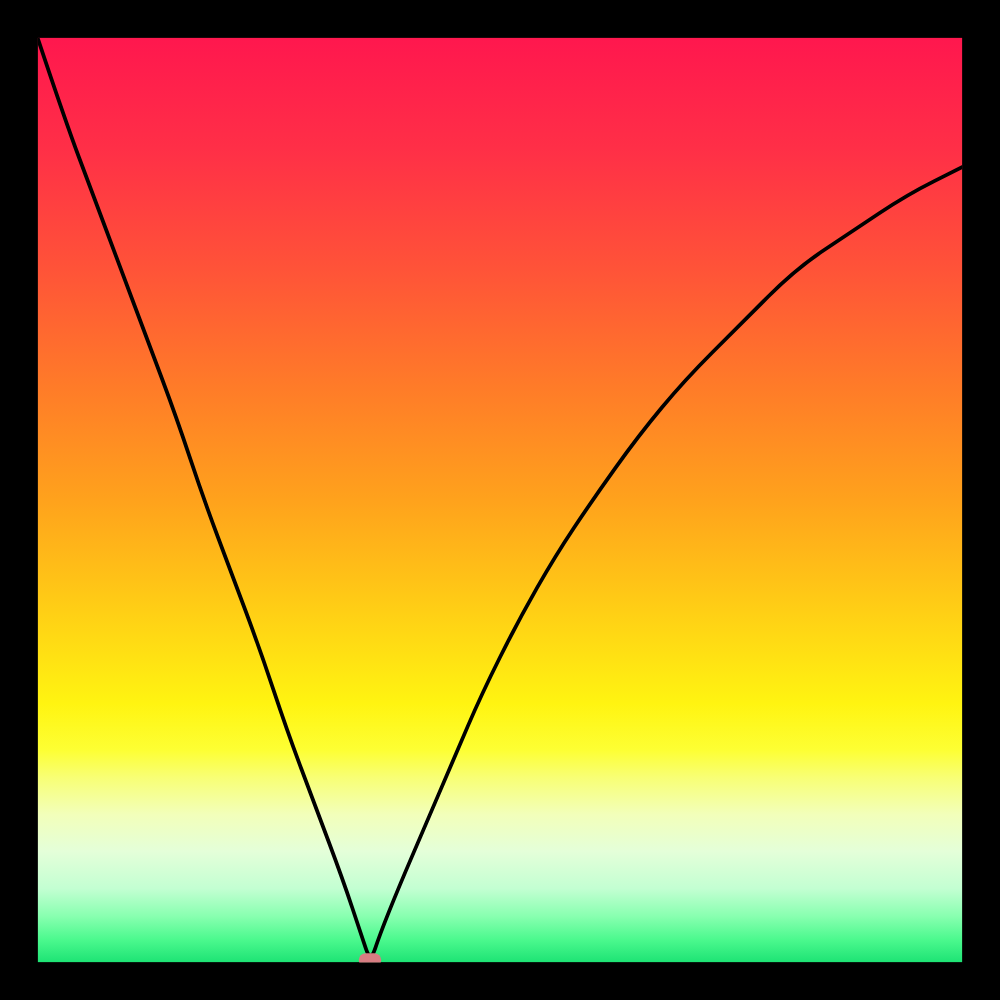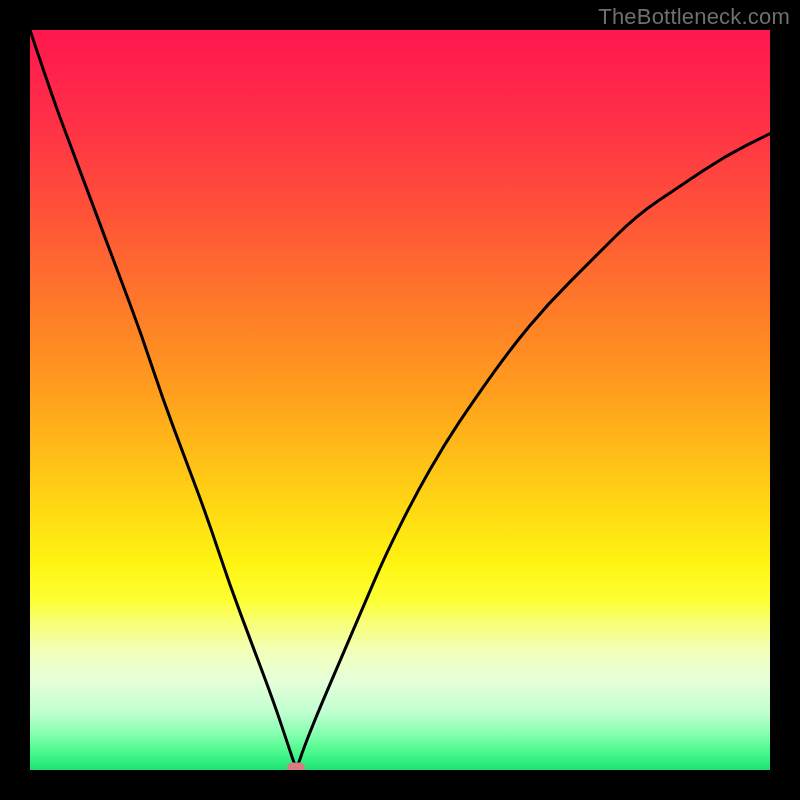--- a/index.html
+++ b/index.html
@@ -79,14 +79,13 @@
             <stop offset="100%" stop-color="#1de374"></stop>
           </linearGradient>
       </defs>
       <rect x="0" y="0" width="740" height="740" fill="url(#bg-grad)"></rect>
     </svg>
     <svg class="curve-svg" viewBox="0 0 740 740" preserveAspectRatio="none">
       <path id="curve-path" d="M 0.0 0.0 Q 22.2 66.6 33.3 96.2 Q 44.4 125.8 55.5 155.4 Q 66.6 185.0 77.7 214.6 Q 88.8 244.2 99.9 273.8 Q 111.0 303.4 122.1 336.7 Q 133.2 370.0 144.3 399.6 Q 155.4 429.2 166.5 458.8 Q 177.6 488.4 188.7 521.7 Q 199.8 555.0 210.9 584.6 Q 222.0 614.2 233.1 643.8 Q 244.2 673.4 251.6 695.6 Q 259.0 717.8 262.7 728.9 Q 266.4 740.0 270.1 728.9 Q 273.8 717.8 281.2 699.3 Q 288.6 680.8 299.7 654.9 Q 310.8 629.0 321.9 603.1 Q 333.0 577.2 344.1 551.3 Q 355.2 525.4 370.0 495.8 Q 384.8 466.2 399.6 440.3 Q 414.4 414.4 429.2 392.2 Q 444.0 370.0 462.5 344.1 Q 481.0 318.2 499.5 296.0 Q 518.0 273.8 540.2 251.6 Q 562.4 229.4 584.6 207.2 Q 606.8 185.0 629.0 170.2 Q 651.2 155.4 673.4 140.6 Q 695.6 125.8 717.8 114.7 T 740.0 103.6" stroke="#000000" stroke-width="3" fill="none" stroke-linejoin="round" stroke-linecap="round"></path>
     </svg>
     <div class="marker" id="min-marker" style="left: 266.4px; top: 738px; background: rgb(215, 125, 130);"></div>
   </div>
-  <div class="watermark">TheBottleneck.com</div>
 </div>
 
 </body></html>

